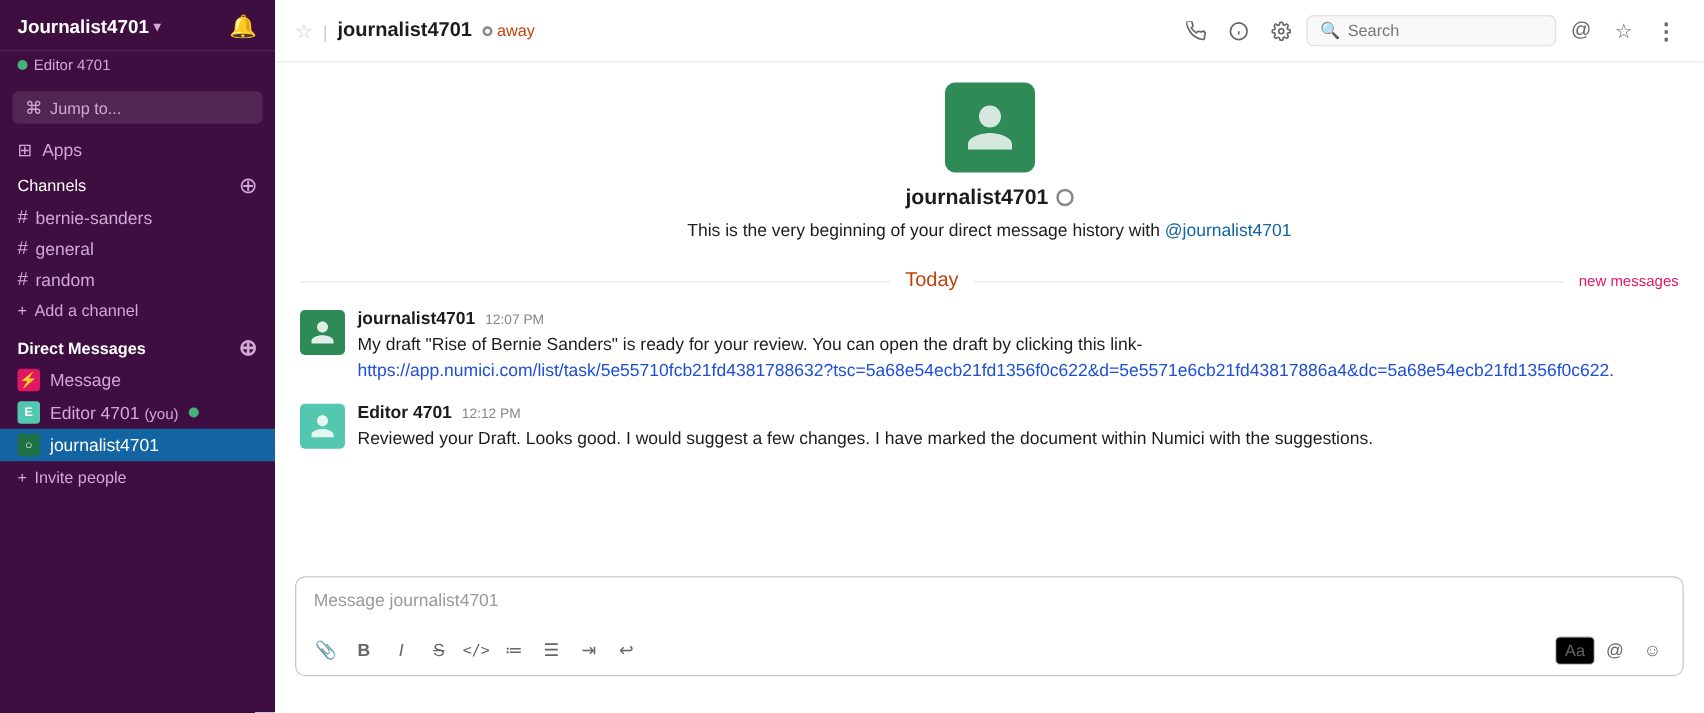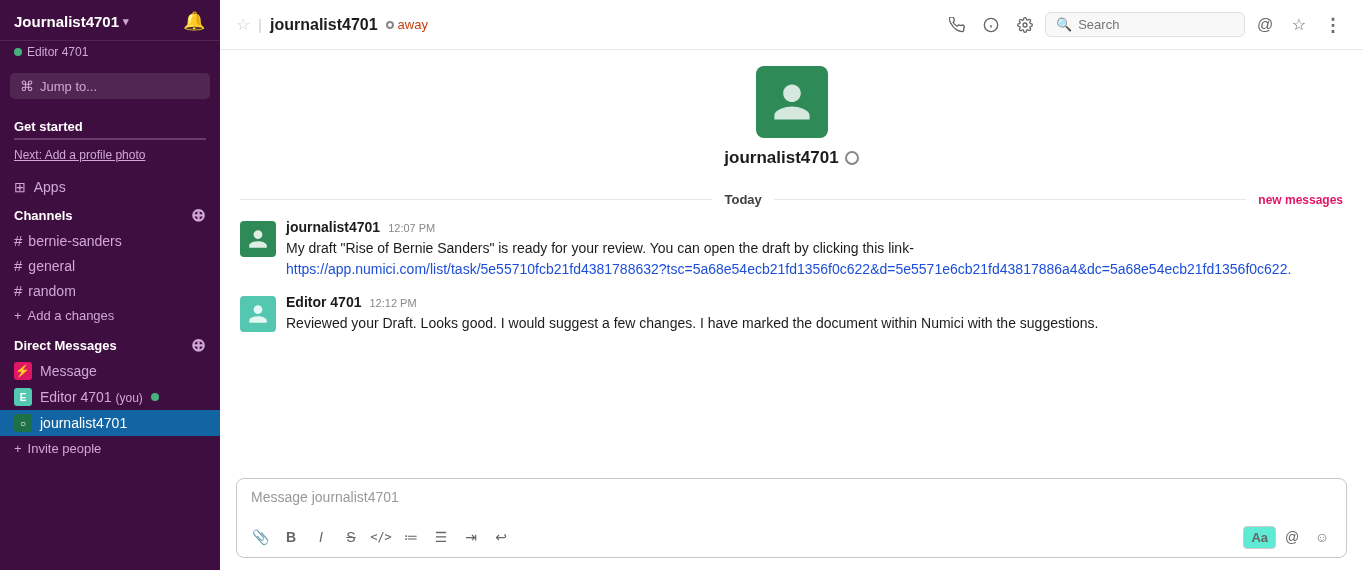--- a/index.html
+++ b/index.html
@@ -78,21 +78,21 @@
       align-items: center;
       gap: 8px;
       color: #cfa8d4;
       font-size: 14px;
       cursor: pointer;
     }
 
     .channels-header {
       padding: 6px 14px 4px;
       font-size: 13px;
-      font-weight: 700;
+      font-weight: 400;
       color: #fff;
       display: flex;
       align-items: center;
       justify-content: space-between;
       gap: 29px;
     }
     .plus-btn { color: #cfa8d4; font-size: 18px; cursor: pointer; line-height: 1; }
 
     .channel-item {
       padding: 4px 14px;
@@ -280,22 +280,22 @@
     .dm-intro-text .mention { color: #1264a3; }
 
     
     .today-divider {
       display: flex;
       align-items: center;
       gap: 12px;
       margin: 12px 0;
     }
     .divider-line { flex: 1; height: 1px; background: #e8e8e8; }
-    .divider-label { font-size: 13px; font-weight: 700; color: #404040; }
-    .new-messages-label { color: #e01765; font-size: 12px; font-weight: 700; }
+    .divider-label { font-size: 16px; font-weight: 400; color: #c2410c; }
+    .new-messages-label { color: #e01765; font-size: 12px; font-weight: 400; }
 
     
     .message-row {
       display: flex;
       gap: 10px;
       margin-bottom: 14px;
     }
     .msg-avatar {
       width: 36px;
       height: 36px;
@@ -316,21 +316,21 @@
     .msg-header { display: flex; align-items: baseline; gap: 8px; margin-bottom: 3px; }
     .msg-name { font-weight: 700; font-size: 14px; color: #1d1c1d; }
     .msg-time { font-size: 11px; color: #888; }
     .msg-text { font-size: 14px; color: #1d1c1d; line-height: 1.5; }
     .msg-link { color: #1d4ed8; text-decoration: none; }
 
     
     .input-area {
       border: 1px solid #c7c7c7;
       border-radius: 8px;
-      margin: 0 16px 12px;
+      margin: 0 16px 29px;
       flex-shrink: 0;
     }
     .input-field {
       padding: 10px 14px 6px;
       min-height: 40px;
     }
     .input-field input {
       border: none;
       outline: none;
       font-size: 14px;
@@ -363,24 +363,24 @@
     .toolbar-btn.strike { text-decoration: line-through; }
     .toolbar-spacer { flex: 1; }
     .toolbar-aa-btn {
       display: flex;
       align-items: center;
       justify-content: center;
       padding: 3px 7px;
       border: 1px solid #ccc;
       border-radius: 4px;
       font-size: 13px;
-      font-weight: 700;
+      font-weight: 400;
       color: #666;
       cursor: pointer;
-      background: #5eead4;
+      background: #000000;
     }
   </style>
 </head>
 <body>
 
 <div class="sidebar">
   <div class="sidebar-header">
     <div class="sidebar-workspace">
       <span>Journalist4701</span>
       <span class="chevron">▾</span>
@@ -391,27 +391,20 @@
   <div class="sidebar-user-status">
     <span class="status-dot"></span>
     <span>Editor 4701</span>
   </div>
 
   <div class="jump-to">
     <span class="jump-to-icon">⌘</span>
     <span>Jump to...</span>
   </div>
 
-  <div class="sidebar-section">
-    <div class="sidebar-section-header">Get started</div>
-    <div class="get-started-divider"></div>
-    <div class="get-started-next">
-      <span style="text-decoration:underline; cursor:pointer;">Next: Add a profile photo</span>
-    </div>
-  </div>
 
   <div class="sidebar-apps-btn">
     <span style="font-size:14px;">⊞</span>
     <span>Apps</span>
   </div>
 
   <div class="channels-header">
     <span>Channels</span>
     <span class="plus-btn">⊕</span>
   </div>
@@ -424,21 +417,21 @@
     <span class="channel-hash">#</span>
     <span>general</span>
   </div>
   <div class="channel-item">
     <span class="channel-hash">#</span>
     <span>random</span>
   </div>
 
   <div class="add-channel">
     <span>+</span>
-    <span>Add a changes</span>
+    <span>Add a channel</span>
   </div>
 
   <div class="dm-header">
     <span>Direct Messages</span>
     <span class="plus-btn">⊕</span>
   </div>
 
   <div class="dm-item">
     <div class="dm-avatar slackbot">⚡</div>
     <span>Message</span>
@@ -504,20 +497,24 @@
 
     <div class="dm-intro">
       <div class="dm-intro-avatar">
         <svg viewBox="0 0 24 24">
             <path d="M12 12c2.7 0 4.8-2.1 4.8-4.8S14.7 2.4 12 2.4 7.2 4.5 7.2 7.2 9.3 12 12 12zm0 2.4c-3.2 0-9.6 1.6-9.6 4.8v2.4h19.2v-2.4c0-3.2-6.4-4.8-9.6-4.8z"></path>
           </svg>
       </div>
       <div class="dm-intro-name">
         <span>journalist4701</span>
         <span class="dm-intro-circle"></span>
+      </div>
+      <div class="dm-intro-text">
+        <span>This is the very beginning of your direct message history with</span>
+        <span class="mention">@journalist4701</span>
       </div>
     </div>
 
     <div class="today-divider">
       <div class="divider-line"></div>
       <span class="divider-label">Today</span>
       <div class="divider-line"></div>
       <span class="new-messages-label">new messages</span>
     </div>
 

